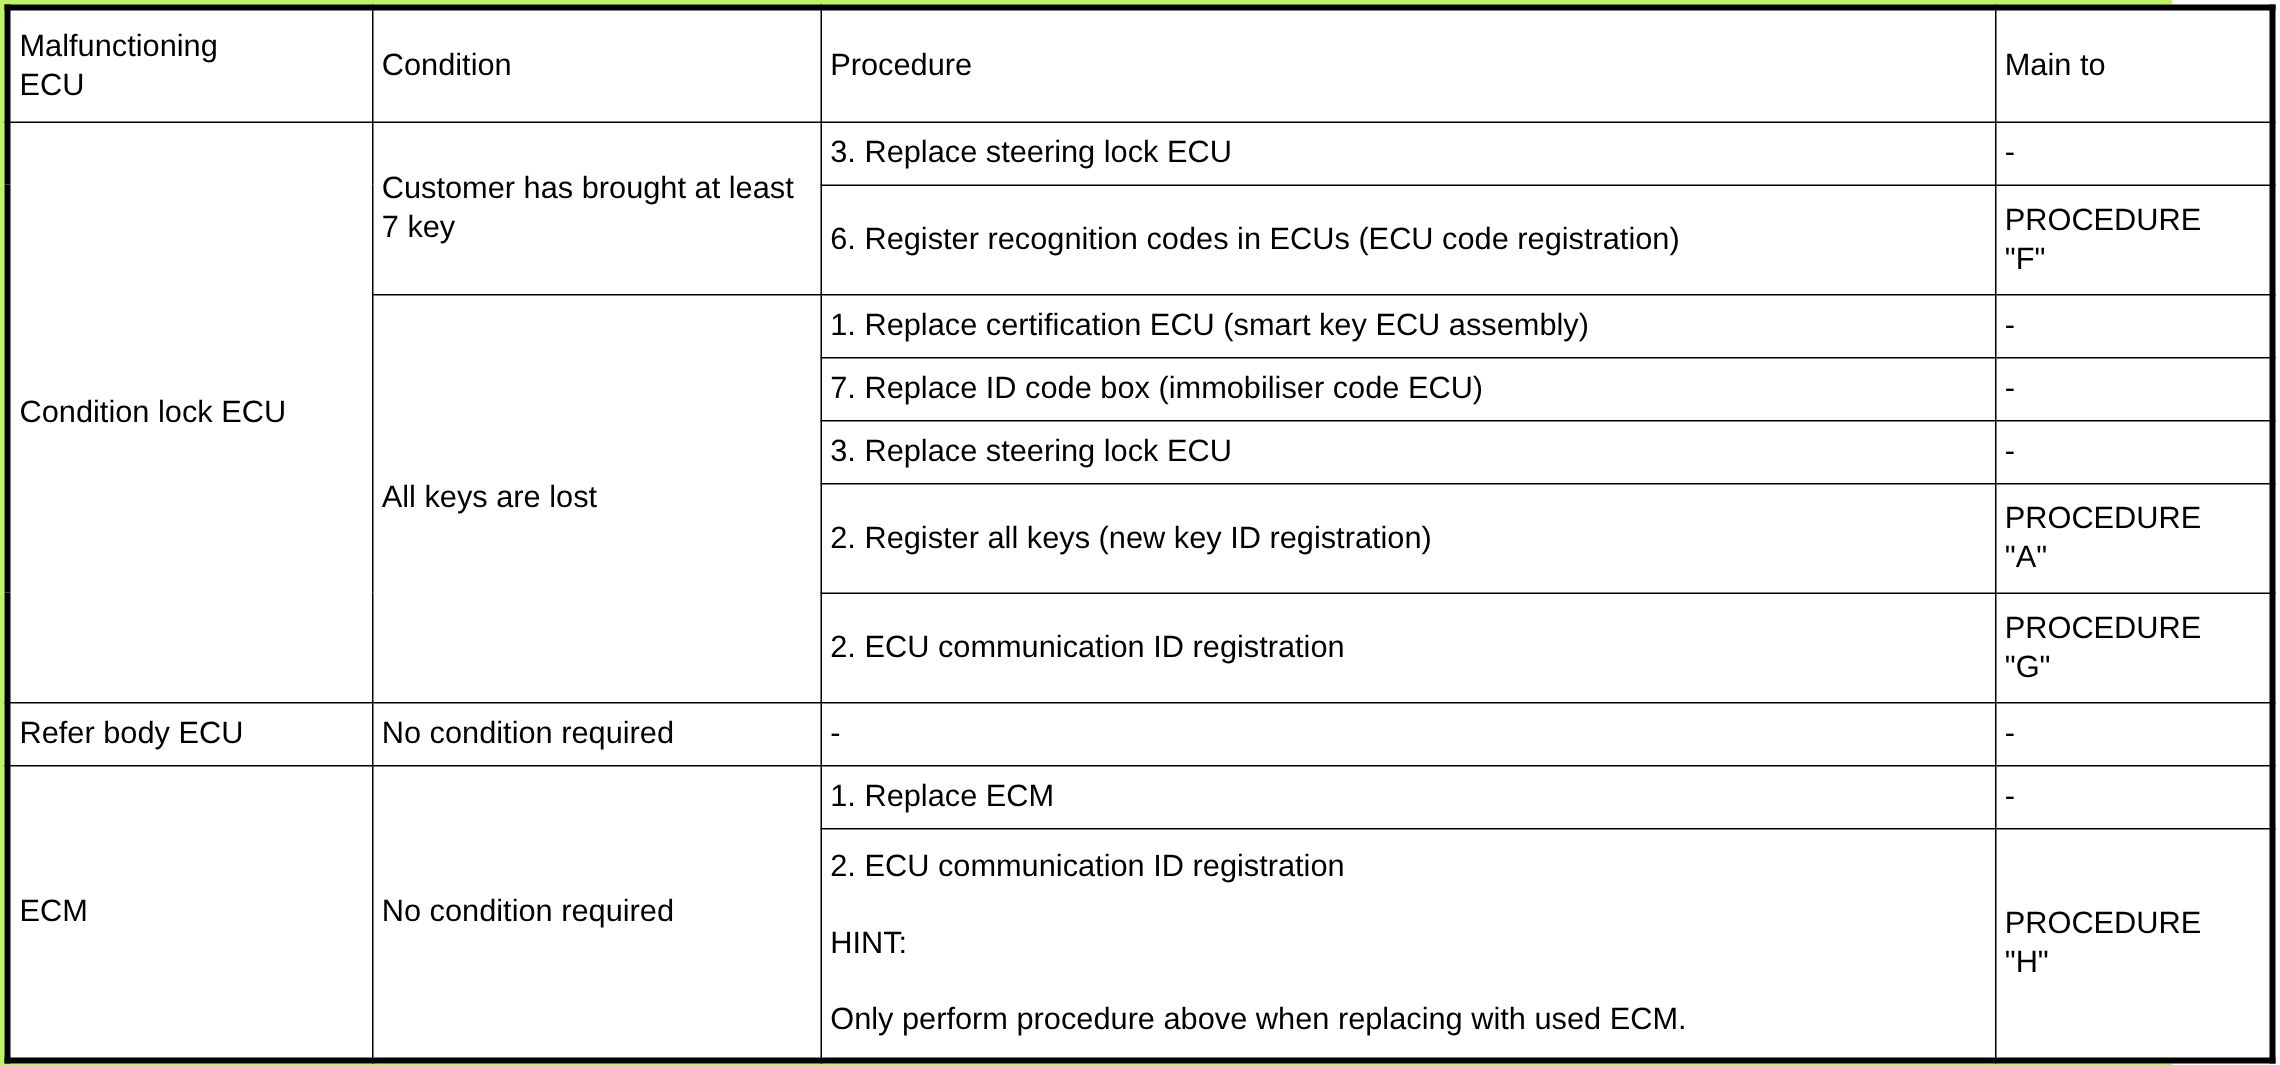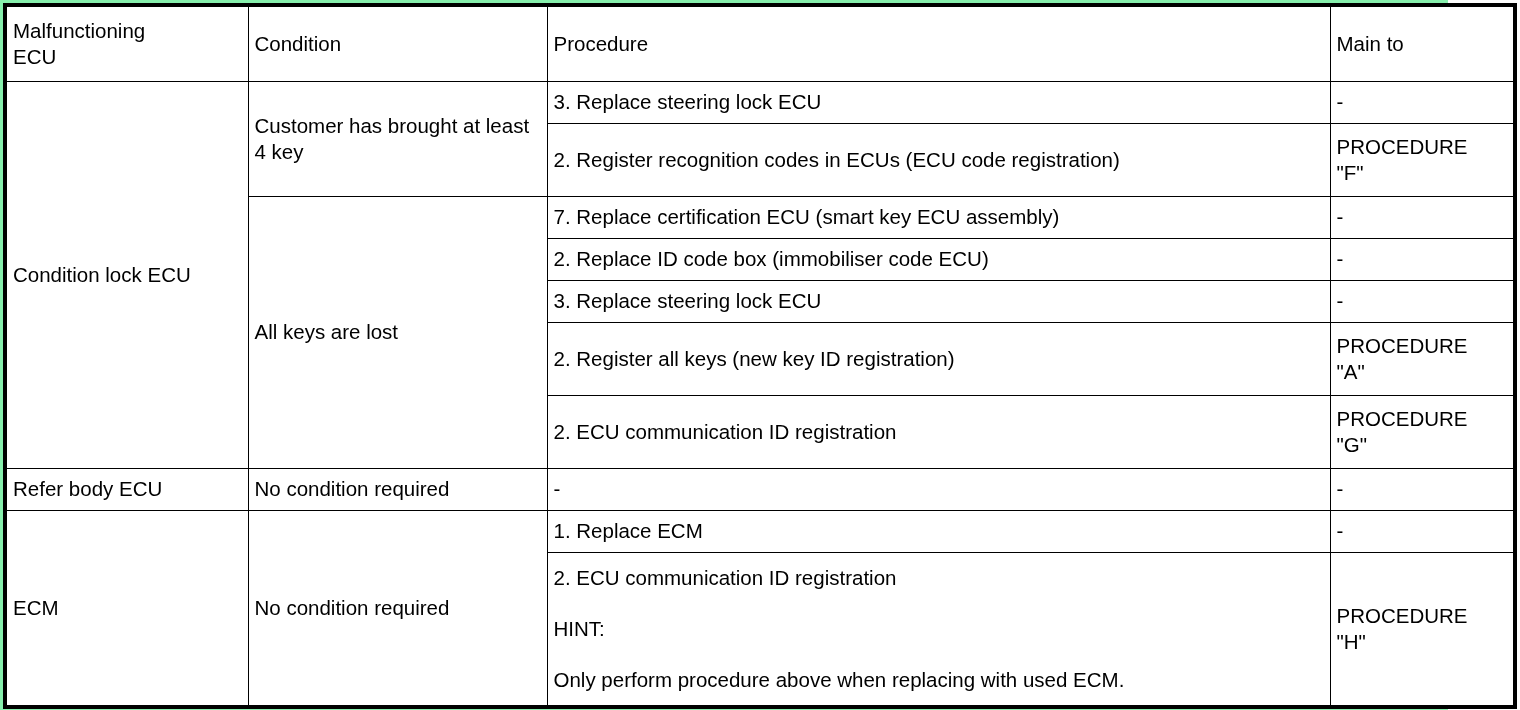--- a/index.html
+++ b/index.html
@@ -13,21 +13,21 @@
     height: 710px;
     font-family: "Liberation Sans", sans-serif;
     color: #000000;
     overflow: hidden;
   }
 
   .sheet {
     position: relative;
     width: 1448px;
     height: 710px;
-    background: #86efac;
+    background: #bef264;
     text-decoration: underline;
   }
 
   table.ecu-table {
     position: absolute;
     left: 3px;
     top: 3px;
     width: 1514px;
     height: 704px;
     border-collapse: collapse;
@@ -105,39 +105,39 @@
         <th>Condition</th>
         <th>Procedure</th>
         <th>Main to</th>
       </tr>
     </thead>
 
     <tbody>
 
       <tr style="height:42px;">
         <td class="ecu-cell" rowspan="7">Condition lock ECU</td>
-        <td class="cond-cell" rowspan="2">Customer has brought at least 4 key</td>
+        <td class="cond-cell" rowspan="2">Customer has brought at least 7 key</td>
         <td class="proc-cell">3. Replace steering lock ECU</td>
         <td class="refer-cell center">-</td>
       </tr>
 
       <tr style="height:73px;">
-        <td class="proc-cell">2. Register recognition codes in ECUs (ECU code registration)</td>
+        <td class="proc-cell">6. Register recognition codes in ECUs (ECU code registration)</td>
         <td class="refer-cell">PROCEDURE
 "F"</td>
       </tr>
 
       <tr style="height:42px;">
         <td class="cond-cell" rowspan="5">All keys are lost</td>
-        <td class="proc-cell">7. Replace certification ECU (smart key ECU assembly)</td>
+        <td class="proc-cell">1. Replace certification ECU (smart key ECU assembly)</td>
         <td class="refer-cell center">-</td>
       </tr>
 
       <tr style="height:42px;">
-        <td class="proc-cell">2. Replace ID code box (immobiliser code ECU)</td>
+        <td class="proc-cell">7. Replace ID code box (immobiliser code ECU)</td>
         <td class="refer-cell center">-</td>
       </tr>
 
       <tr style="height:42px;">
         <td class="proc-cell">3. Replace steering lock ECU</td>
         <td class="refer-cell center">-</td>
       </tr>
 
       <tr style="height:73px;">
         <td class="proc-cell">2. Register all keys (new key ID registration)</td>

